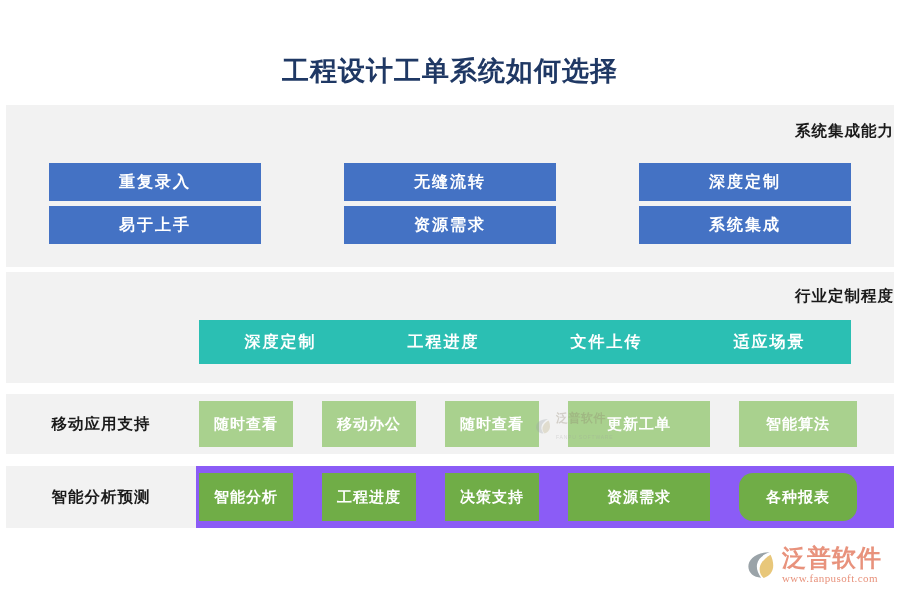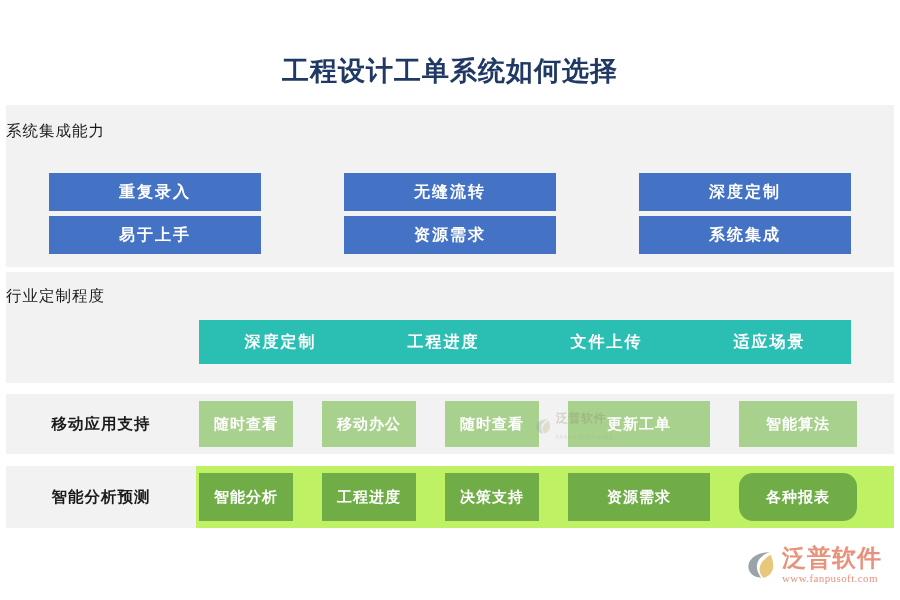--- a/index.html
+++ b/index.html
@@ -29,38 +29,38 @@
 
   
   .panel {
     position: absolute;
     left: 6px;
     width: 888px;
     background: #f2f2f2;
     box-sizing: border-box;
   }
   .panel-heading {
-    text-align: left;
+    text-align: right;
     color: #1a1a1a;
     font-size: 15.5px;
-    font-weight: normal;
+    font-weight: bold;
     letter-spacing: 1px;
   }
 
   
   #panel-integration {
     top: 105px;
     height: 162px;
   }
   #panel-integration .panel-heading {
     padding-top: 16px;
   }
   .blue-grid {
     position: absolute;
-    top: 68px;
+    top: 58px;
     left: 0;
     width: 100%;
     display: flex;
     justify-content: space-between;
     padding: 0 43px;
     box-sizing: border-box;
   }
   .blue-col {
     width: 212px;
     display: flex;
@@ -136,21 +136,21 @@
   }
   .row-chips {
     flex: 1;
     display: flex;
     align-items: center;
     justify-content: space-between;
     padding-right: 37px;
     padding-left: 3px;
   }
   #panel-analysis .row-chips {
-    background: #bef264;
+    background: #8b5cf6;
   }
   .chip-green-light {
     background: #a9d18e;
     width: 94px;
     height: 46px;
     font-size: 15px;
     letter-spacing: 1px;
   }
   #panel-mobile .row-chips .chip:nth-child(4) {
     width: 142px;

